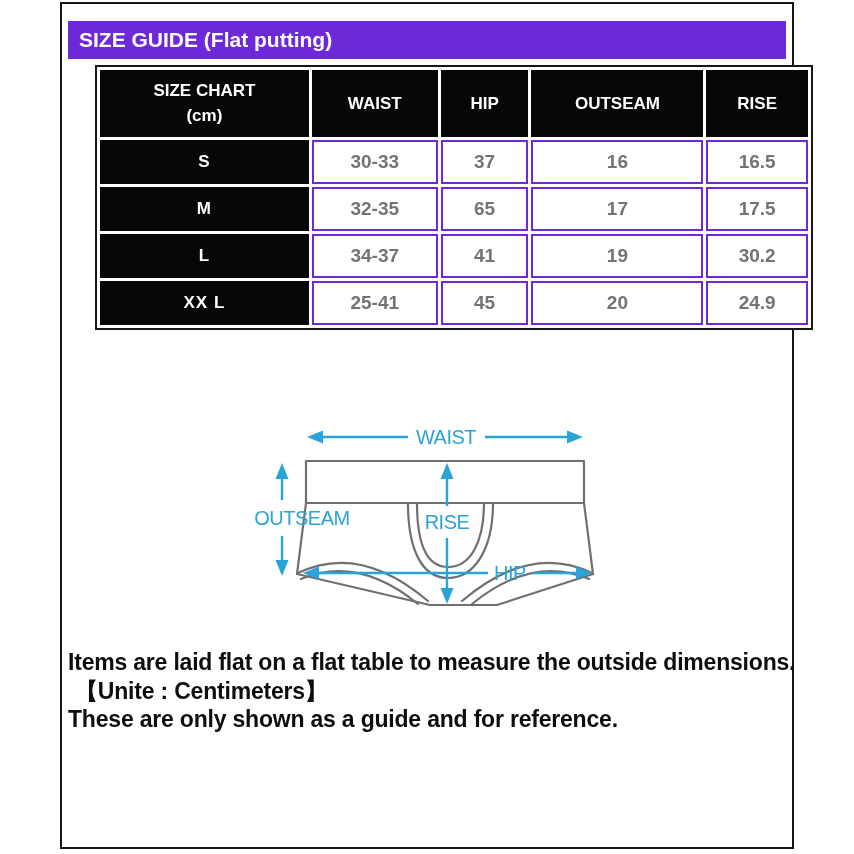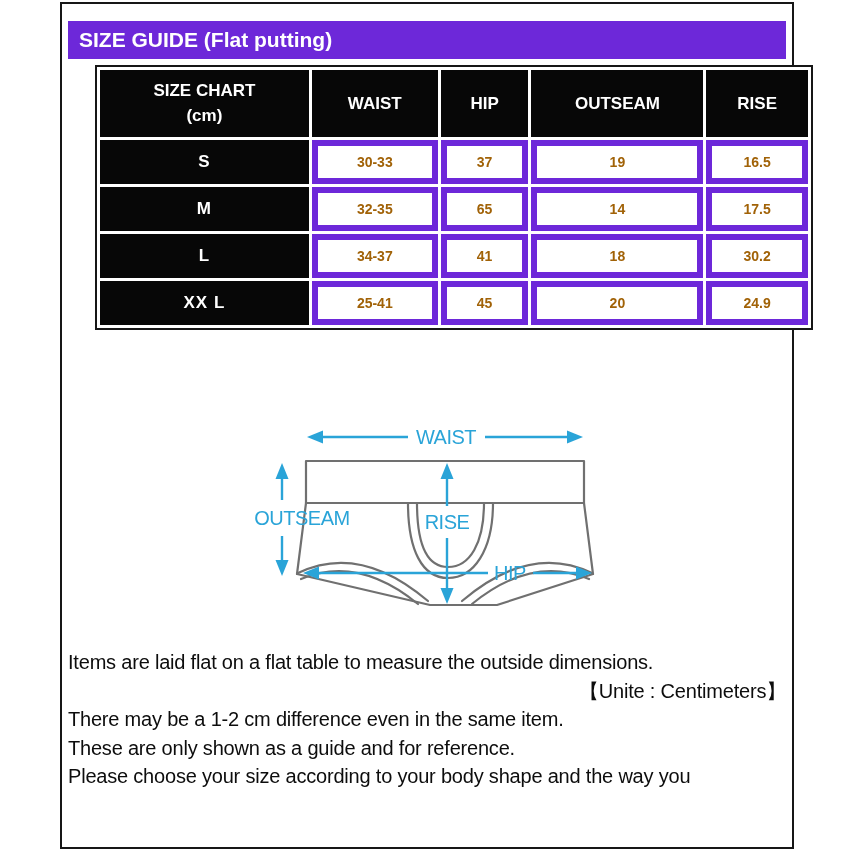--- a/index.html
+++ b/index.html
@@ -16,30 +16,30 @@
   
   table.size-table{position:absolute;left:6px;top:61px;width:718px;
                    border-collapse:separate;border-spacing:3px;
                    border:2px solid #161616;background:#fff;table-layout:fixed;margin-left:27px;}
   table.size-table th, table.size-table td{
         text-align:center;vertical-align:middle;box-sizing:border-box;
         font-weight:bold;padding:0;}
   table.size-table th{background:#070707;color:#fff;font-size:17px;height:67px;}
   th.two-line{white-space:pre-line;line-height:1.45;}
   td.row-head{background:#070707;color:#fff;font-size:17px;height:44px;letter-spacing:1px;}
-  td.val{background:#fff;color:#a16207;font-size:14px;height:44px;border:6px solid #6d28d9;}
+  td.val{background:#fff;color:#737373;font-size:19px;height:44px;border:2px solid #6d28d9;}
 
   
   .diagram{position:absolute;left:0px;top:391px;width:730px;height:259px;}
 
   
   .notes{position:absolute;left:6px;top:644px;width:718px;color:#0d0d0d;
-         font-size:20px;font-weight:normal;line-height:28.5px;letter-spacing:-0.2px;}
+         font-size:23px;font-weight:bold;line-height:28.5px;letter-spacing:-0.2px;}
   .note-line{white-space:nowrap;}
-  .note-line.indent{padding-left:7px;text-align:right;}
+  .note-line.indent{padding-left:7px;}
 </style>
 </head>
 <body>
 
 <div class="page">
   <div class="frame">
 
     <div class="title-bar">SIZE GUIDE (Flat putting)</div>
 
     <table class="size-table">
@@ -56,35 +56,35 @@
 (cm)</th>
         <th>WAIST</th>
         <th>HIP</th>
         <th>OUTSEAM</th>
         <th>RISE</th>
       </tr>
       <tr>
         <td class="row-head">S</td>
         <td class="val">30-33</td>
         <td class="val">37</td>
-        <td class="val">19</td>
+        <td class="val">16</td>
         <td class="val">16.5</td>
       </tr>
       <tr>
         <td class="row-head">M</td>
         <td class="val">32-35</td>
         <td class="val">65</td>
-        <td class="val">14</td>
+        <td class="val">17</td>
         <td class="val">17.5</td>
       </tr>
       <tr>
         <td class="row-head">L</td>
         <td class="val">34-37</td>
         <td class="val">41</td>
-        <td class="val">18</td>
+        <td class="val">19</td>
         <td class="val">30.2</td>
       </tr>
       <tr>
         <td class="row-head">XX L</td>
         <td class="val">25-41</td>
         <td class="val">45</td>
         <td class="val">20</td>
         <td class="val">24.9</td>
       </tr>
     </tbody>
@@ -140,19 +140,17 @@
         <text x="386" y="49">WAIST</text>
         <text x="242" y="130">OUTSEAM</text>
         <text x="387" y="134">RISE</text>
         <text x="450" y="185">HIP</text>
       </g>
     </svg>
 
     <div class="notes">
       <div class="note-line">Items are laid flat on a flat table to measure the outside dimensions.</div>
       <div class="note-line indent">【Unite : Centimeters】</div>
-      <div class="note-line">There may be a 1-2 cm difference even in the same item.</div>
       <div class="note-line">These are only shown as a guide and for reference.</div>
-      <div class="note-line">Please choose your size according to your body shape and the way you</div>
     </div>
 
   </div>
 </div>
 
 </body></html>

